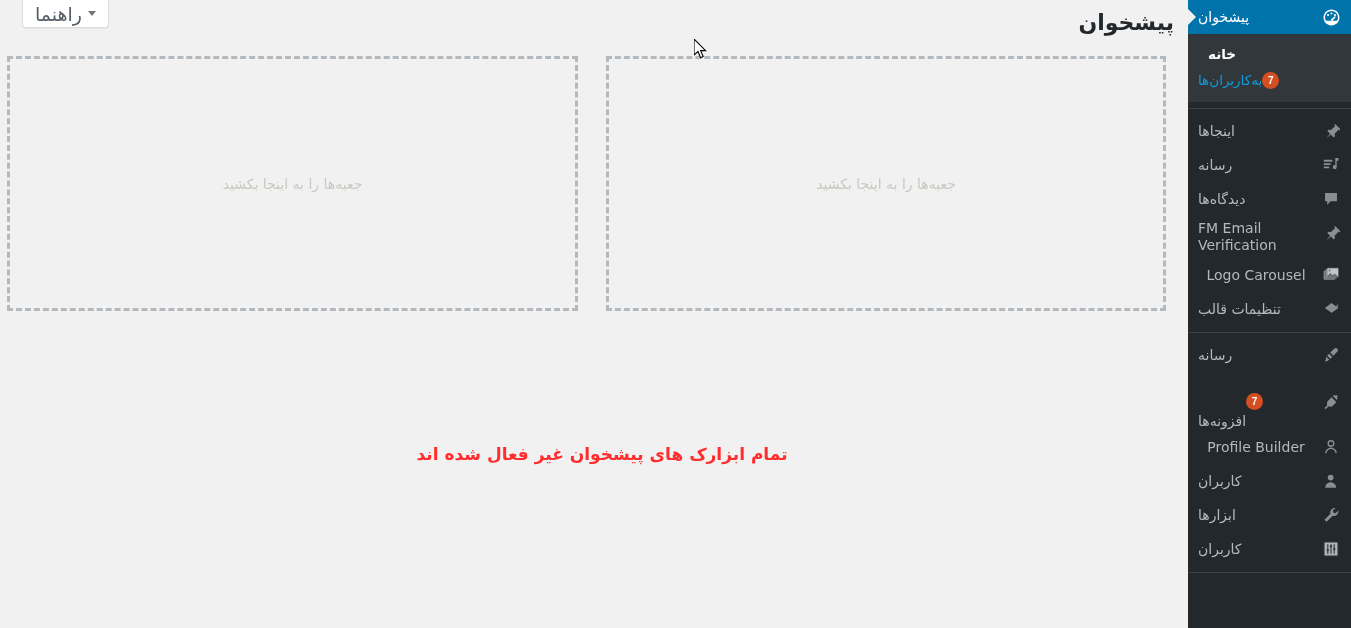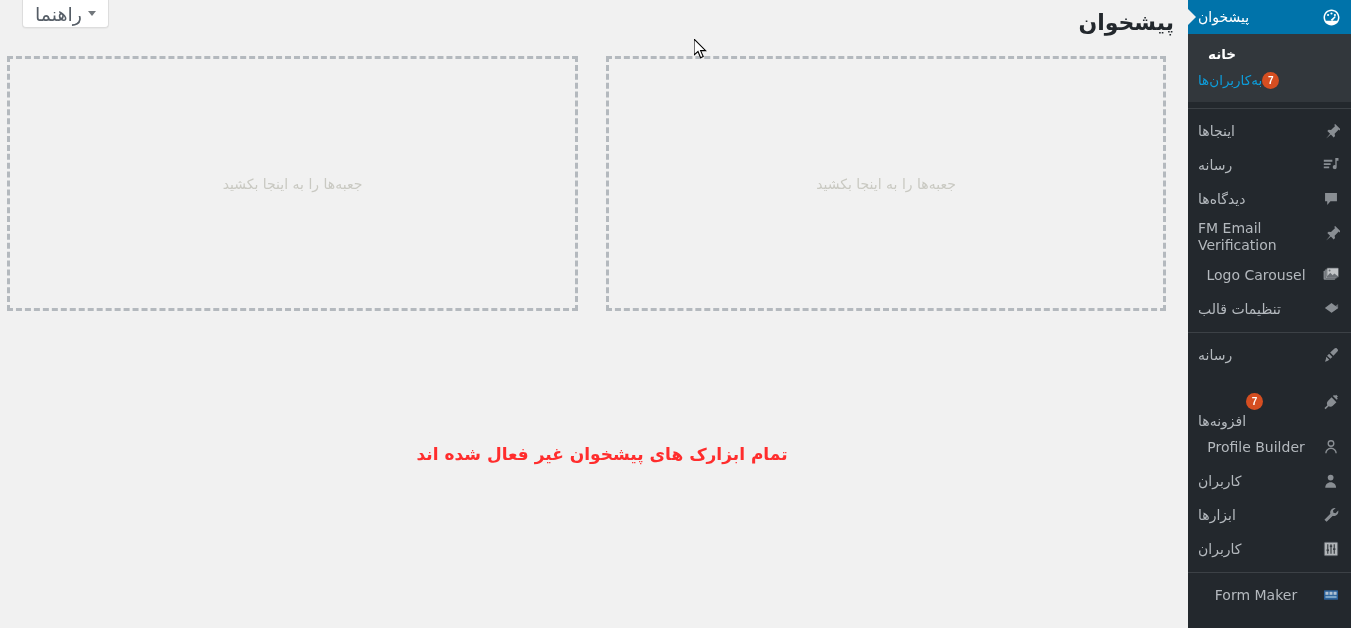--- a/index.html
+++ b/index.html
@@ -450,27 +450,15 @@
             <rect x="8.7" y="6" width="2.6" height="1.9"></rect>
             <rect x="12.3" y="9.2" width="2.6" height="1.9"></rect>
           </g>
         </svg>
       </span>
       <span class="mi-label">کاربران</span>
     </div>
 
     <div class="menu-sep"></div>
 
-    <div class="menu-item latin">
-      <span class="mi-icon">
-        <svg width="18" height="18" viewBox="0 0 20 20">
-          <rect x="2.2" y="4.6" width="15.6" height="10.8" rx="1" fill="#2b6cb0"></rect>
-          <rect x="3.8" y="6.4" width="3.4" height="3.4" fill="#cfe3f5"></rect>
-          <rect x="8.3" y="6.4" width="3.4" height="3.4" fill="#cfe3f5"></rect>
-          <rect x="12.8" y="6.4" width="3.4" height="3.4" fill="#cfe3f5"></rect>
-          <rect x="3.8" y="11" width="12.4" height="2.4" fill="#8fc0e8"></rect>
-        </svg>
-      </span>
-      <span class="mi-label">Form Maker</span>
-    </div>
 
   </div>
 </div>
 
 </body></html>

